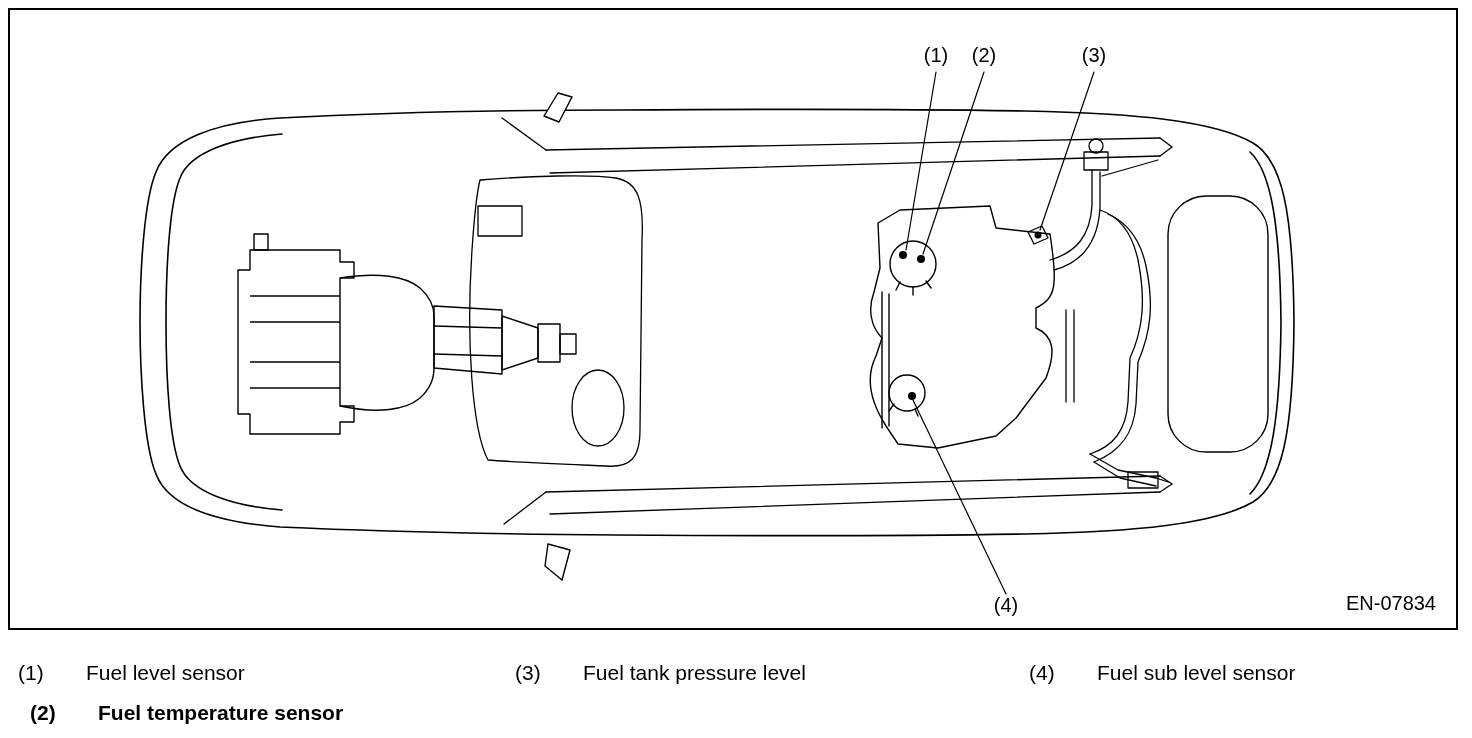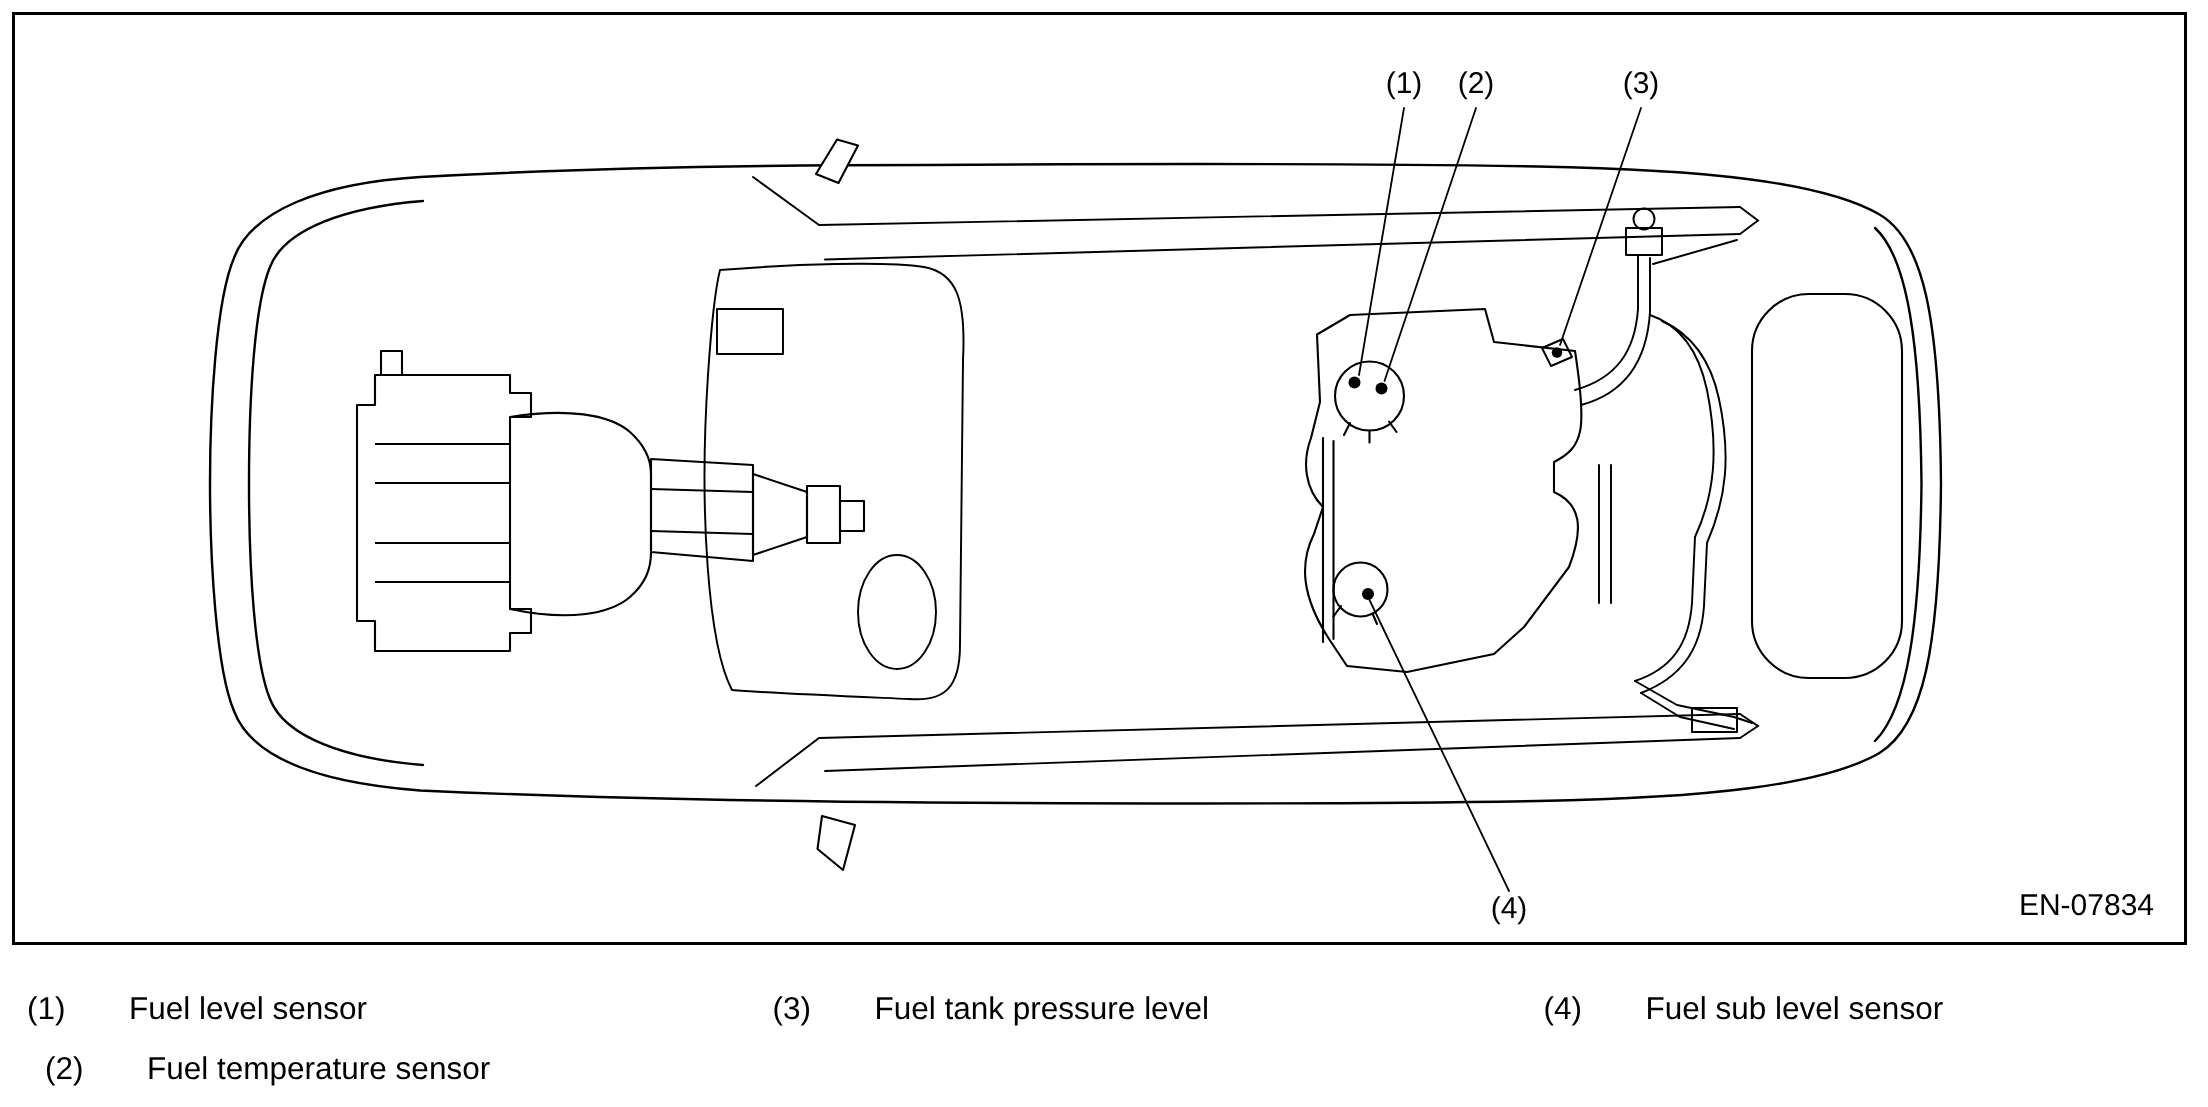--- a/index.html
+++ b/index.html
@@ -26,21 +26,21 @@
     stroke:none;
   }
   .legend-item{
     position:absolute;
     font-size:21px;
     line-height:26px;
     white-space:nowrap;
   }
   .legend-num{display:inline-block;width:68px;}
   .li-1{left:18px;top:660px;}
-  .li-2{left:30px;top:700px;}
+  .li-2{left:30px;top:700px;font-weight:bold;}
   .li-3{left:515px;top:660px;}
   .li-4{left:997px;top:660px;margin-left:32px;}
 </style>
 </head>
 <body>
 
 <div id="page">
 
   <div id="frame">
     <svg viewBox="0 0 1446 618">

